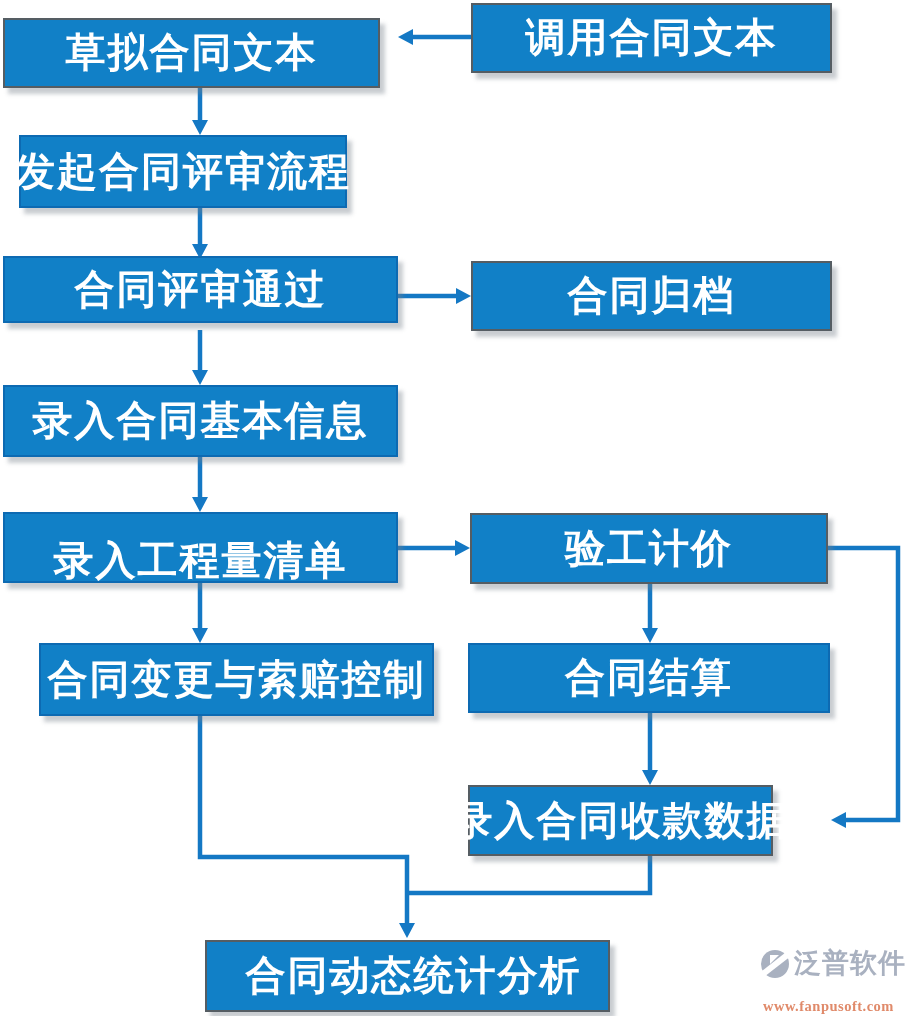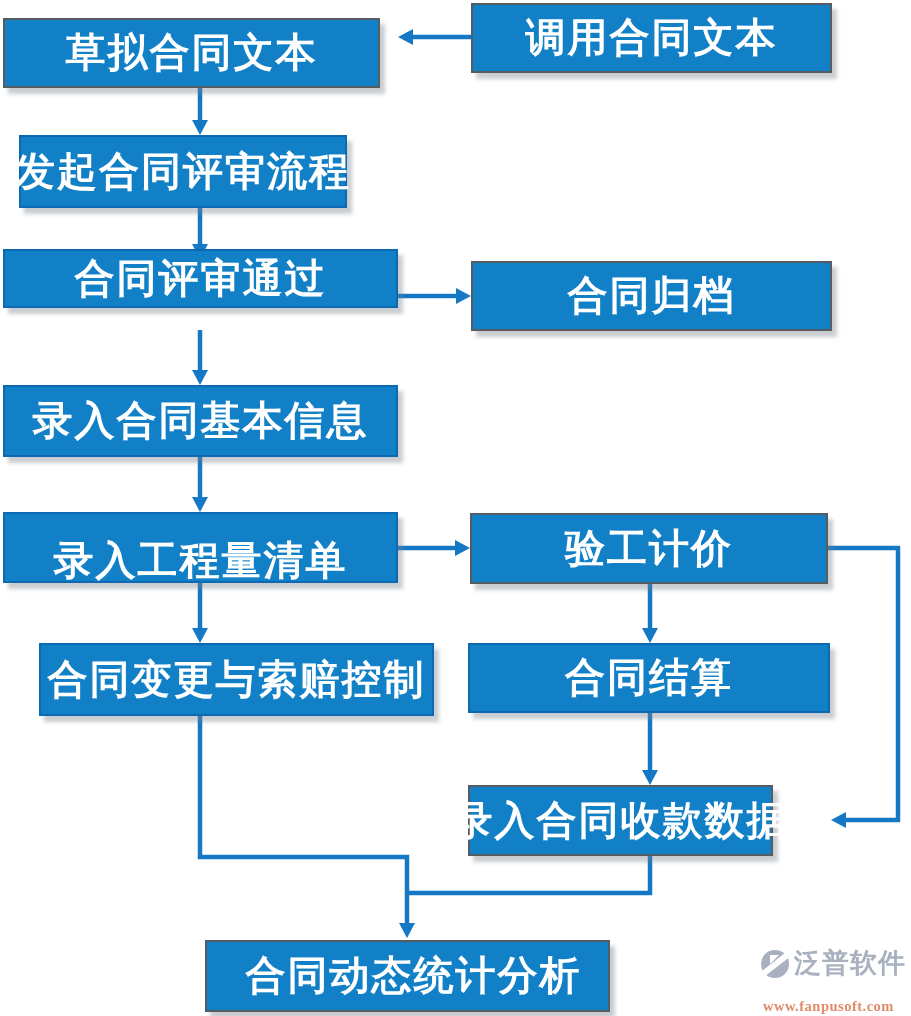--- a/index.html
+++ b/index.html
@@ -150,21 +150,21 @@
   <div id="nodes">
       <div class="node" style="left: 3px; top: 18px; width: 377px; height: 70px; border-color: rgb(85, 93, 99); text-align: center;">
         <span>草拟合同文本</span>
       </div>
       <div class="node" style="left: 471px; top: 3px; width: 361px; height: 70px; border-color: rgb(85, 93, 99);">
         <span>调用合同文本</span>
       </div>
       <div class="node" style="left: 3px; top: 135px; width: 328px; height: 73px; border-color: rgb(13, 106, 178); margin-left: 16px;">
         <span>发起合同评审流程</span>
       </div>
-      <div class="node" style="left: 3px; top: 249px; width: 395px; height: 59px; border-color: rgb(13, 106, 178);">
+      <div class="node" style="left: 3px; top: 256px; width: 395px; height: 67px; border-color: rgb(13, 106, 178);">
         <span>合同评审通过</span>
       </div>
       <div class="node" style="left: 471px; top: 261px; width: 361px; height: 70px; border-color: rgb(85, 93, 99);">
         <span>合同归档</span>
       </div>
       <div class="node" style="left: 3px; top: 385px; width: 395px; height: 72px; border-color: rgb(13, 106, 178);">
         <span>录入合同基本信息</span>
       </div>
       <div class="node" style="left: 3px; top: 512px; width: 395px; height: 71px; border-color: rgb(13, 106, 178); align-items: flex-end;">
         <span>录入工程量清单</span>

